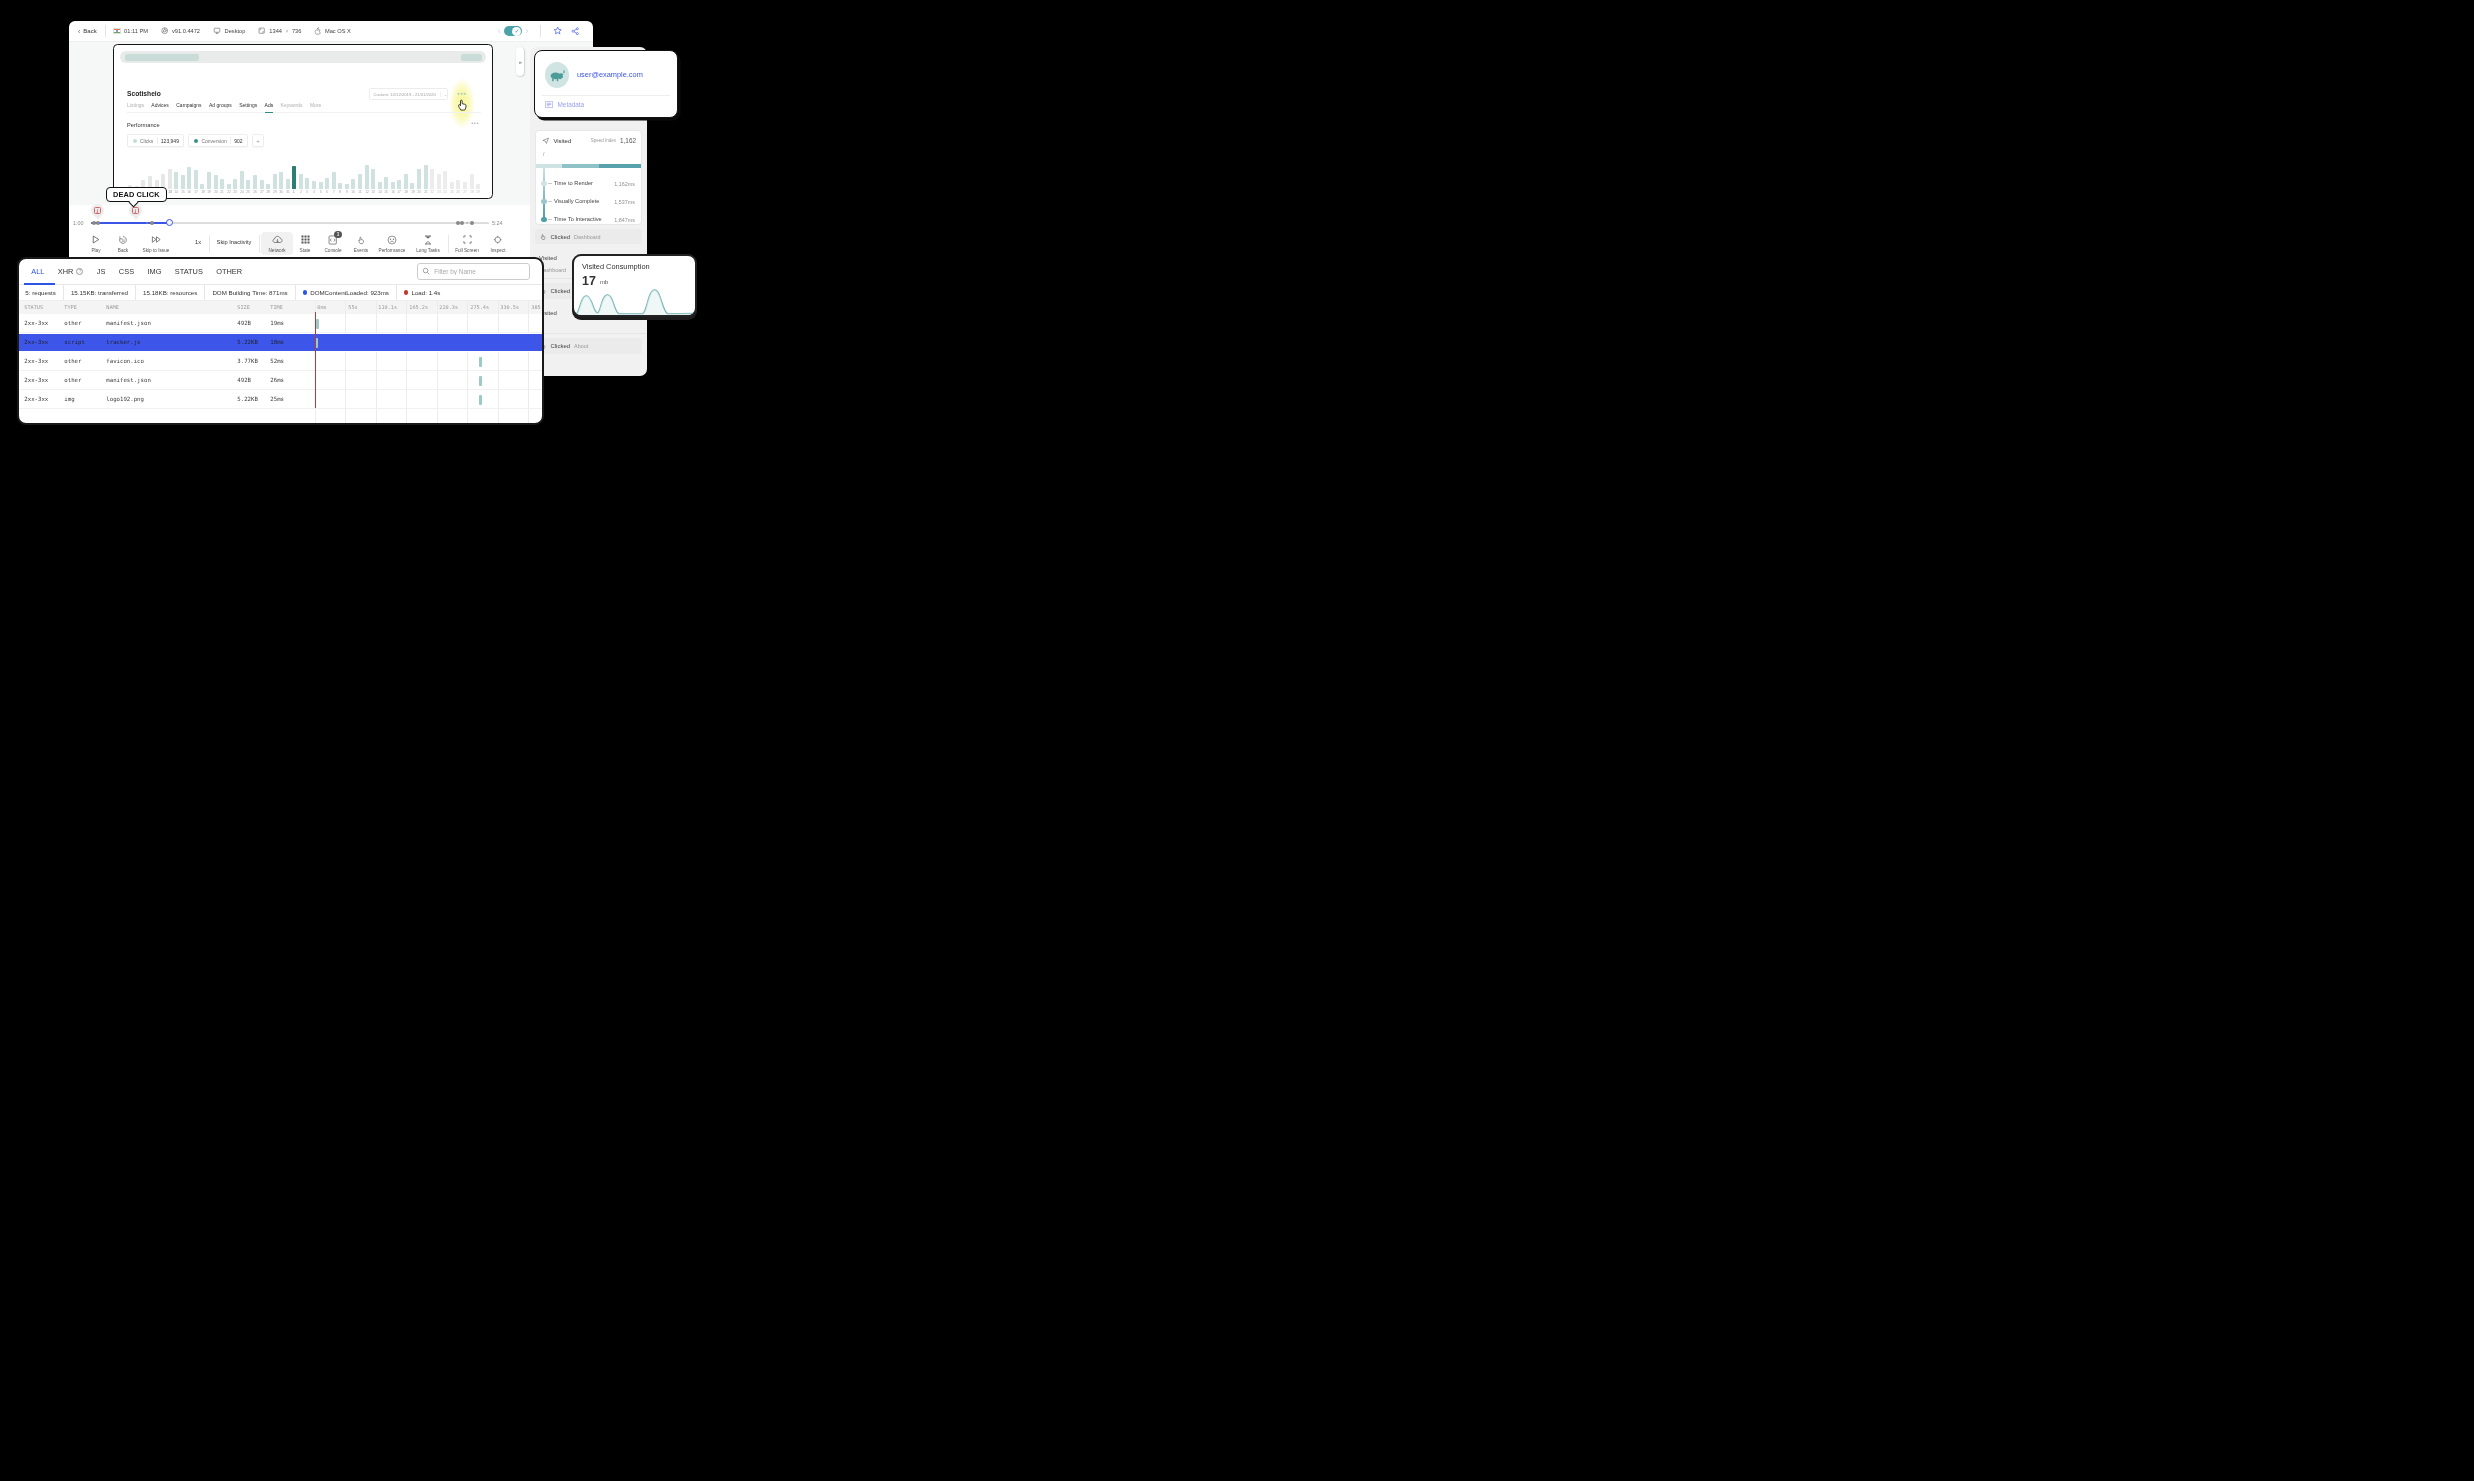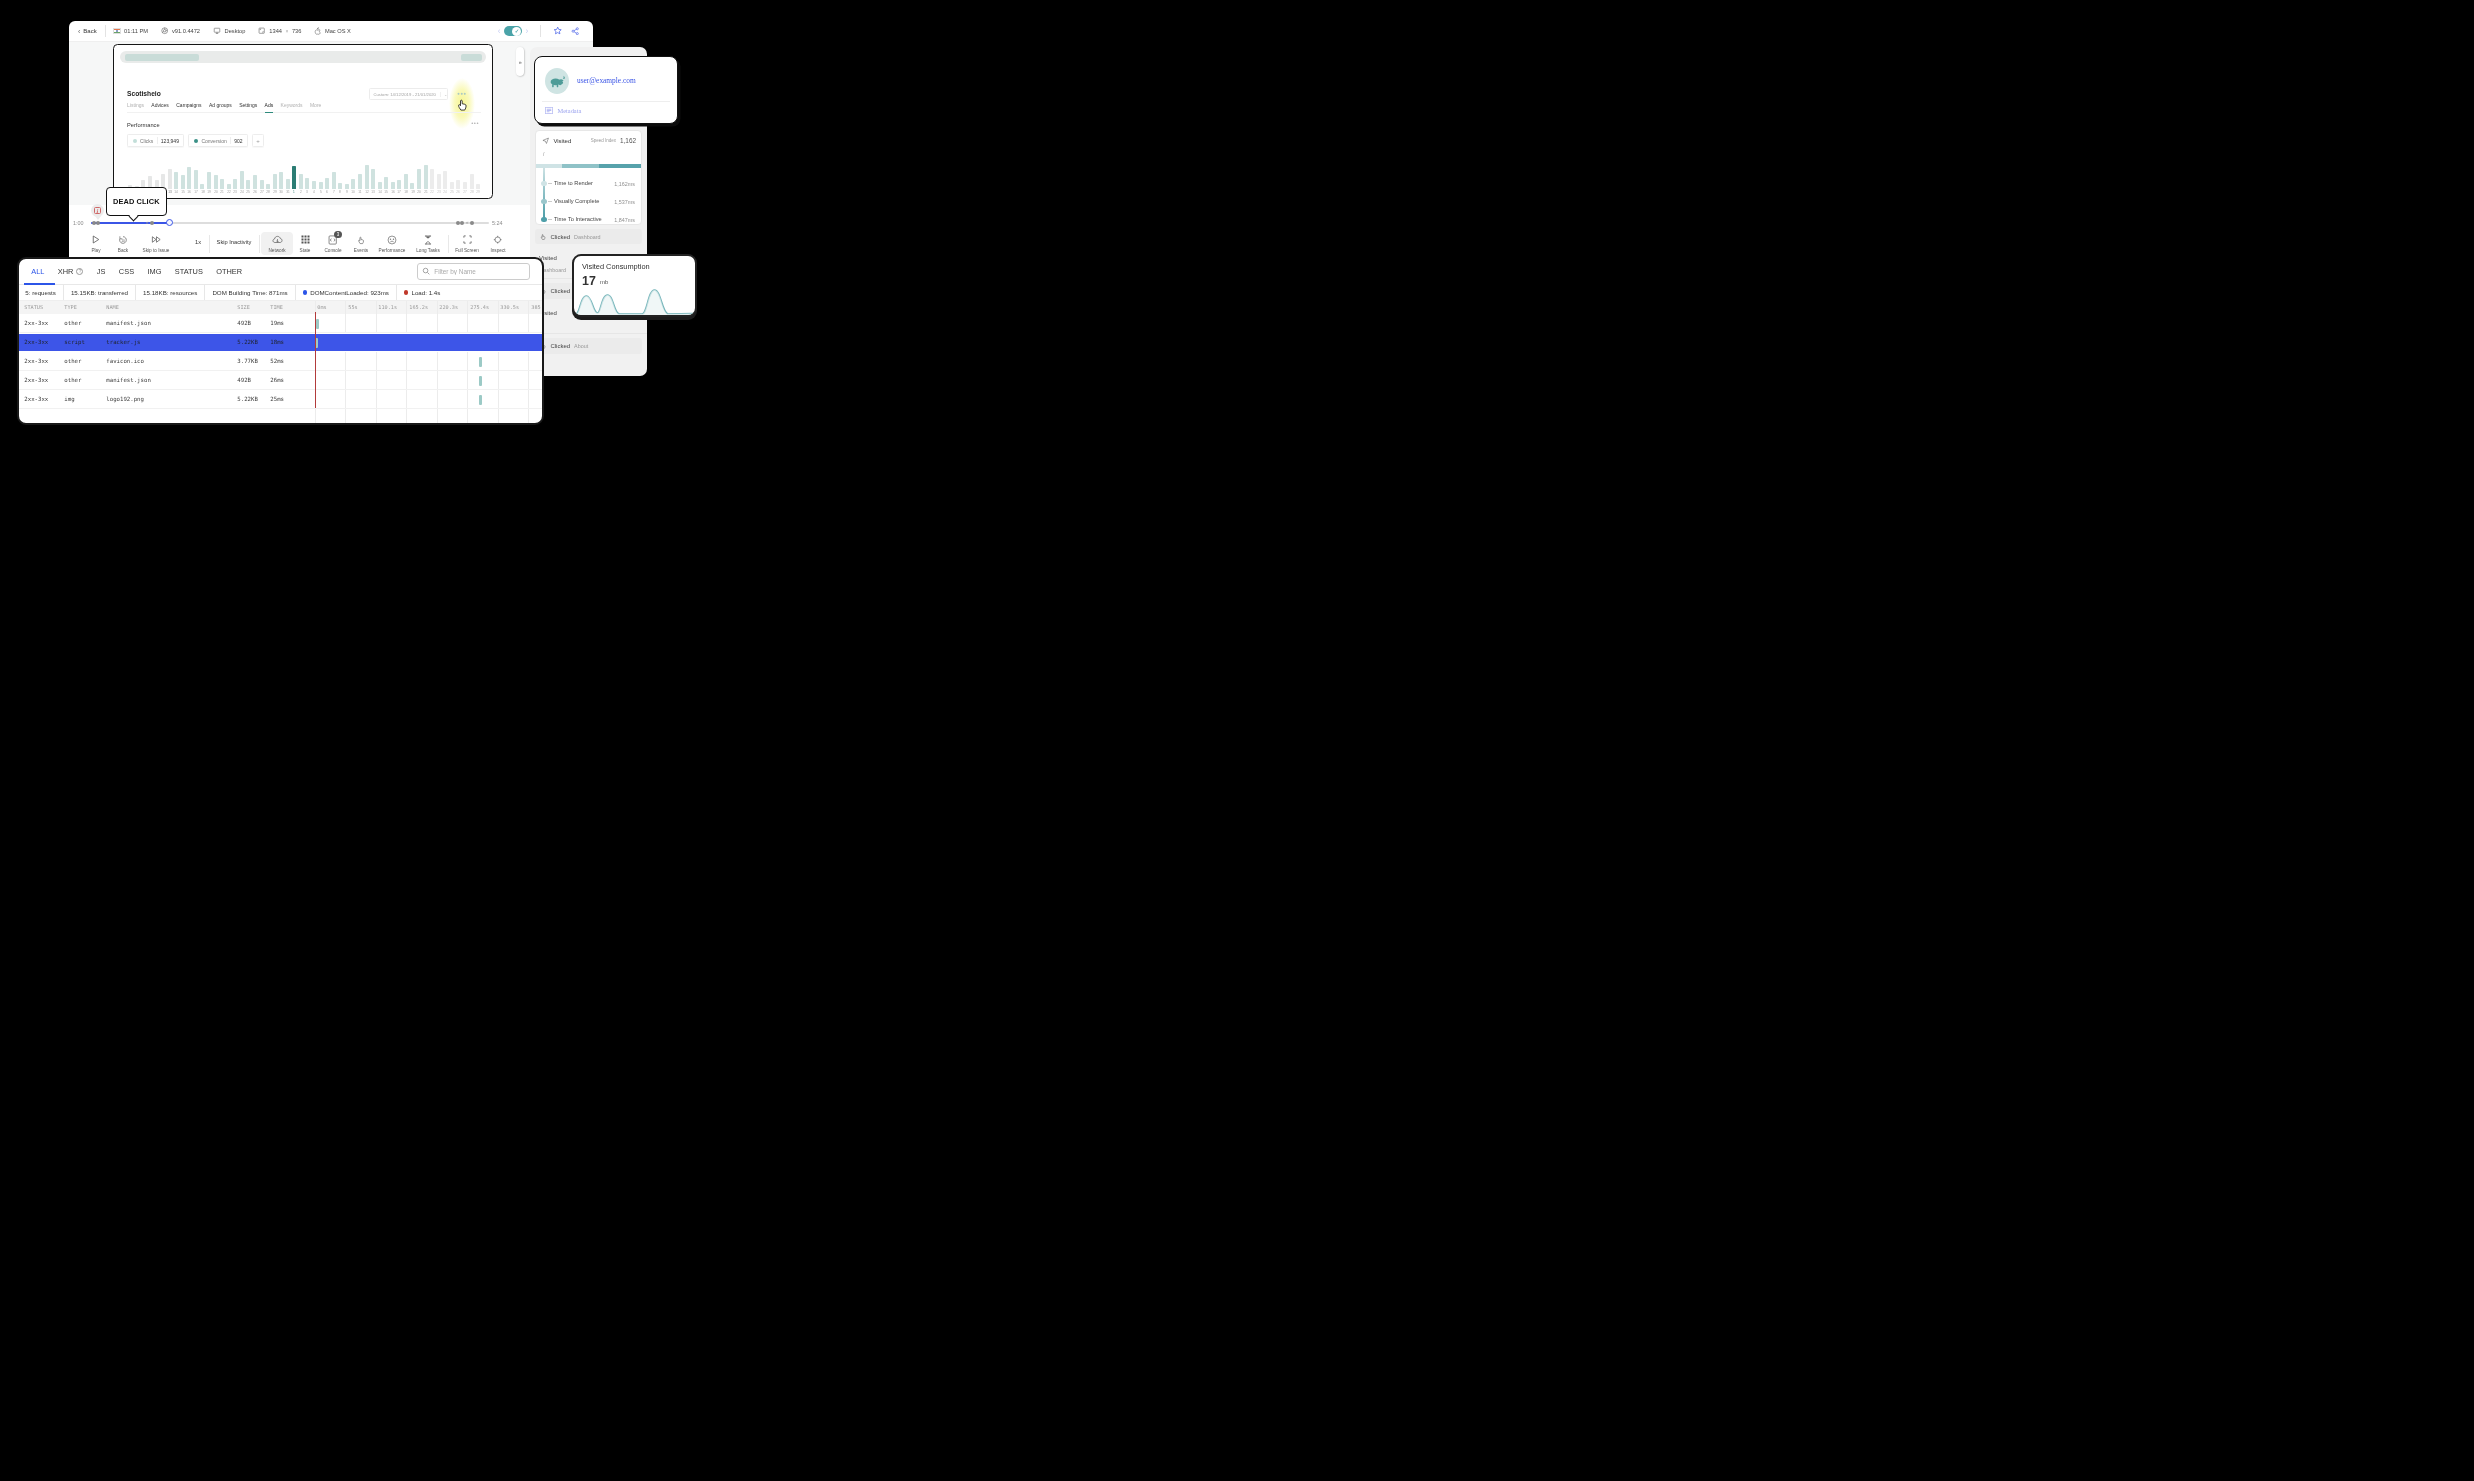--- a/index.html
+++ b/index.html
@@ -95,21 +95,21 @@
   .ctrl .ic { height:11px; display:flex; align-items:center; justify-content:center; color:#555; }
   .ctrl .cl { font-size:4.7px; color:#555; white-space:nowrap; }
   .ctrl.boxed { background:#f1f1f1; border-radius:4px; padding:2px 0 2.5px; top:0; }
   .ctrl-txt { position:absolute; top:7px; transform:translateX(-50%); font-size:5.7px; color:#333; cursor:pointer; white-space:nowrap; }
   .ctrl-div { position:absolute; top:3px; width:0.5px; height:18px; background:#e8e8e8; }
   .badge { position:absolute; top:-3px; right:-4px; width:7.4px; height:7.4px; background:#555; color:#fff;
     border-radius:50%; font-size:4.5px; display:flex; align-items:center; justify-content:center; }
 
   
   #dead-click { position:absolute; left:106px; top:187px; z-index:70; background:#fff;
-    border:1.5px solid #101010; border-radius:4px; padding:9px 6px; font-size:7.4px; font-weight:700;
+    border:1.5px solid #101010; border-radius:4px; padding:2px 6px; font-size:7.4px; font-weight:700;
     color:#111; letter-spacing:0.1px; }
   #dead-click:after { content:""; position:absolute; left:23px; bottom:-4.5px; width:6px; height:6px;
     background:#fff; border-right:1.5px solid #101010; border-bottom:1.5px solid #101010; transform:rotate(45deg); }
 
   
   #network-panel { position:absolute; left:17.3px; top:257px; width:527px; height:168px; background:#fff;
     border:2.5px solid #191919; border-radius:9px; z-index:40; overflow:hidden; }
   #net-tabs { position:absolute; left:0; top:0; width:100%; height:26px; display:flex; align-items:center;
     padding:0 12px; gap:13.4px; border-bottom:1.5px solid #e8e8e8; }
   .net-tab { font-size:7.4px; color:#333; cursor:pointer; display:flex; align-items:center; gap:3px; }
@@ -136,22 +136,22 @@
     font-family:"DejaVu Sans Mono", monospace; font-size:5.7px; color:#3a3a3a; cursor:pointer; }
   .net-row.sel { background:#3d55e8; color:#20242e; border-bottom:none; box-shadow:inset 0 1px 0 #fff, inset 0 -1px 0 #fff; }
   .rcell { position:absolute; top:6px; white-space:nowrap; }
   .wbar { position:absolute; top:4.5px; width:2.5px; height:10px; background:#9ccac6; border-radius:1px; }
   .gridline { position:absolute; top:42px; bottom:0; width:0.5px; background:#ececec; z-index:0; }
   #redline { position:absolute; left:296px; top:53px; height:96px; width:0.7px; background:#b23b3b; z-index:3; }
 
   
   #sidebar { position:absolute; left:530px; top:47px; width:117px; height:329px; background:#f1f1f1;
     border-radius:7px; z-index:10; }
-  #user-card { position:absolute; left:4px; top:9px; width:144px; height:68px; background:#fff;
-    border:1.5px solid #111; border-radius:8px; box-shadow:2.5px 2.5px 0 #0c0c0c; z-index:3;font-family:Liberation Serif, serif; }
+  #user-card { position:absolute; left:4px; top:3px; width:144px; height:68px; background:#fff;
+    border:1.5px solid #111; border-radius:8px; box-shadow:2.5px 2.5px 0 #0c0c0c; z-index:3; }
   #avatar { position:absolute; left:10px; top:11px; width:24px; height:26px; background:#cfe4e3; border-radius:50%;
     display:flex; align-items:center; justify-content:center; }
   #user-email { position:absolute; left:42px; top:19px; font-size:7.4px; color:#3b55e6; cursor:pointer; }
   #user-div { position:absolute; left:7px; right:7px; top:44px; height:0.5px; background:#eee; }
   #metadata-row { position:absolute; left:10px; top:50px; display:flex; align-items:center; gap:4.5px; cursor:pointer; }
   #metadata-row .mlabel { font-size:6.4px; color:#9aa2ee; }
 
   #visited-card { position:absolute; left:5px; top:83px; width:107px; height:95px; background:#fff;
     border:0.5px solid #e7e7e7; border-radius:4px; overflow:hidden; }
   #vc-head { position:absolute; left:6px; top:6px; right:5px; display:flex; align-items:center; gap:4px; }

